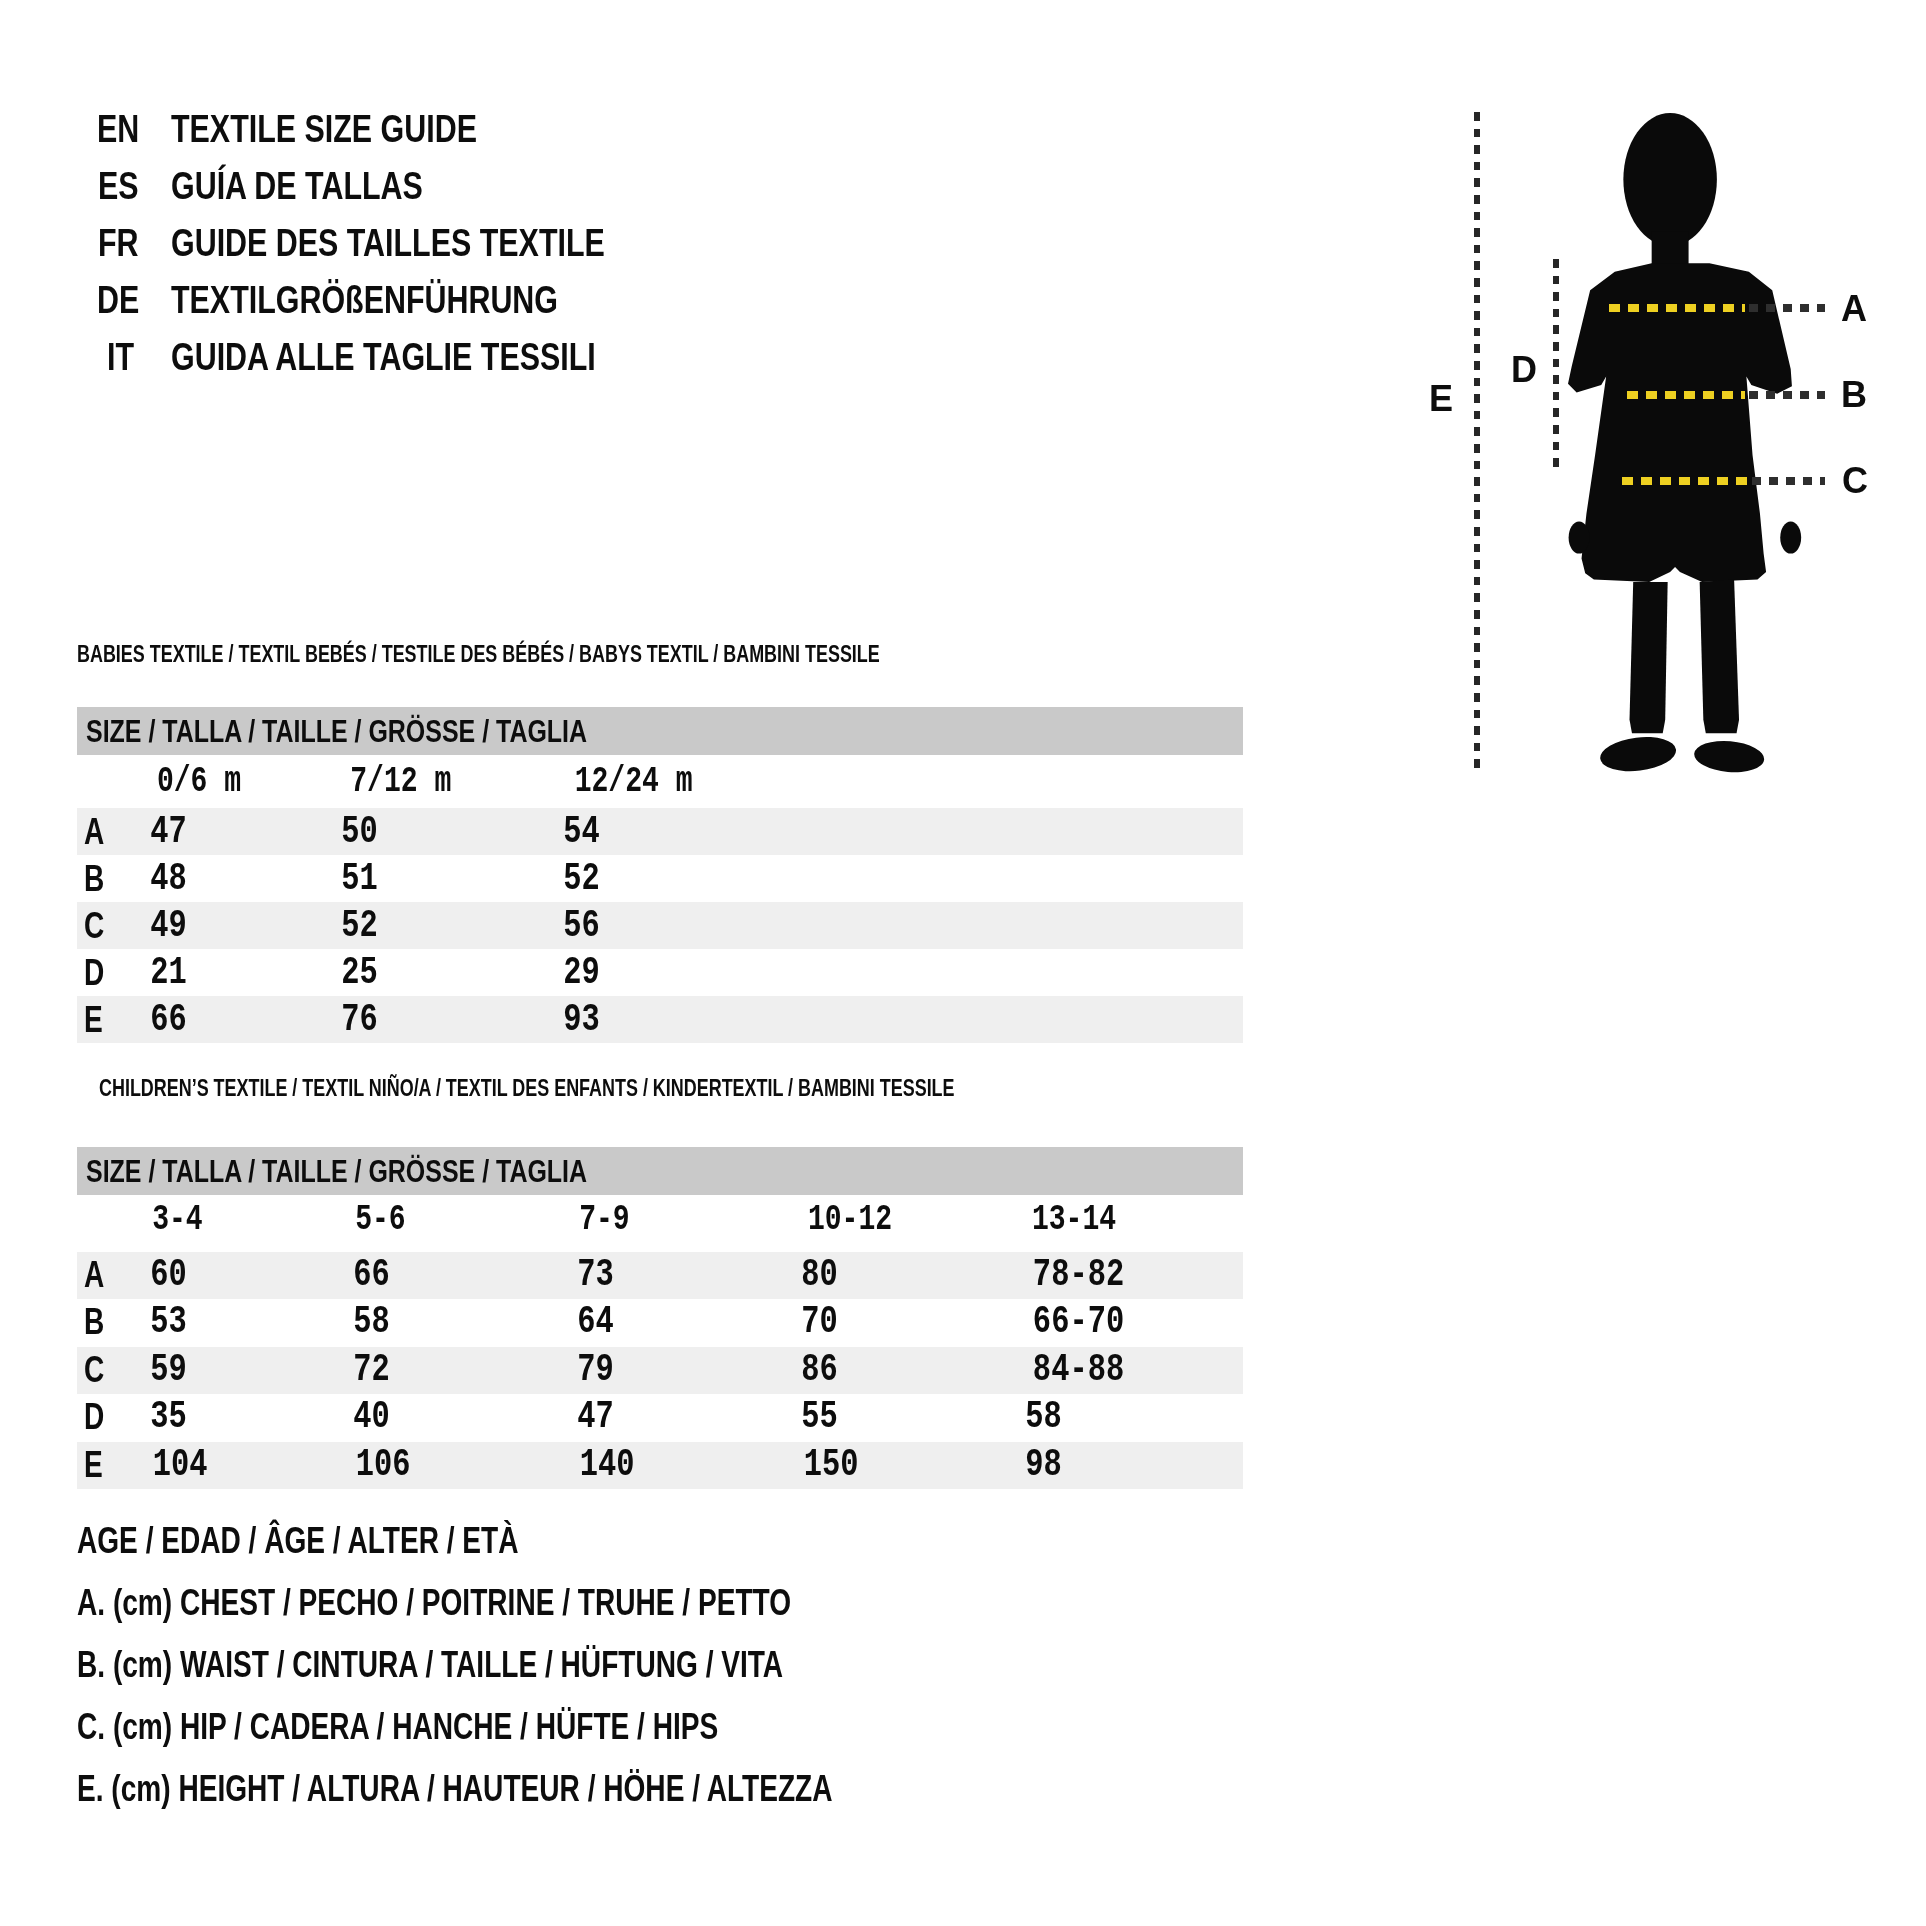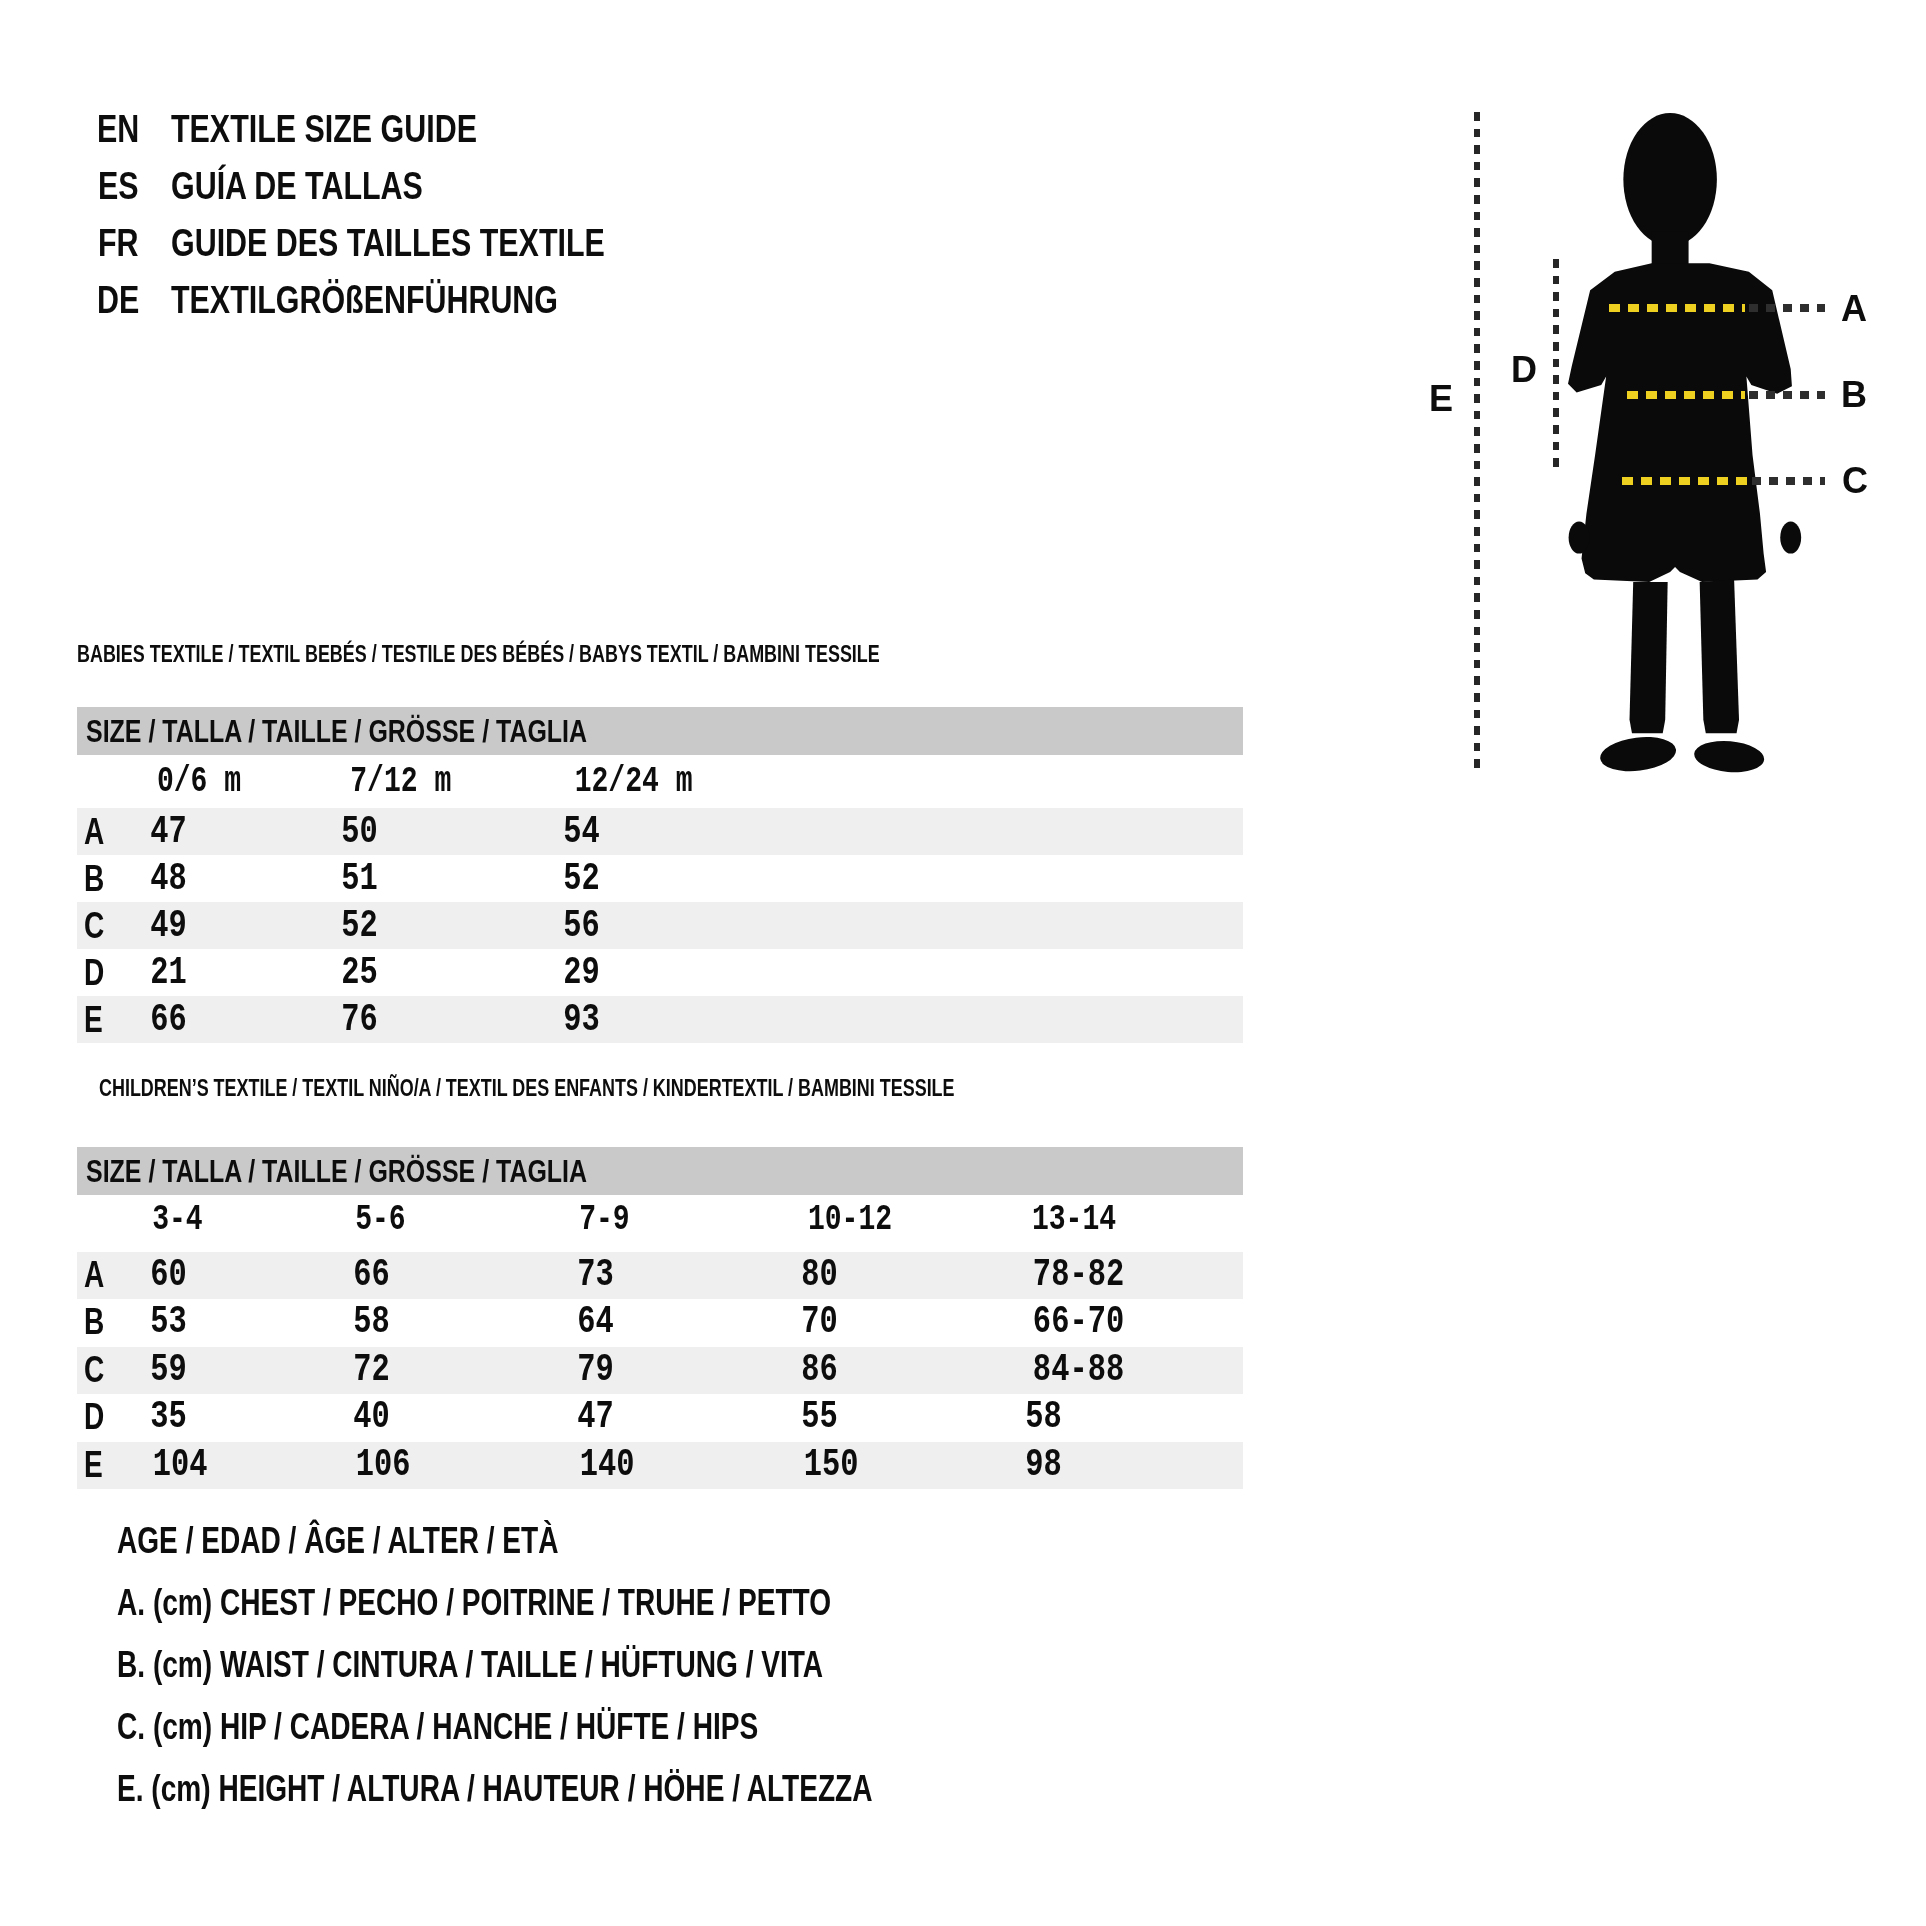--- a/index.html
+++ b/index.html
@@ -32,21 +32,21 @@
   .thead,.trow{left:77px;width:1166px;display:grid;align-items:center;}
   .grid-b{grid-template-columns:68px 191px 222px 222px 1fr;}
   .grid-c{grid-template-columns:68px 203px 224px 224px 224px 1fr;}
   .thead{font-size:36px;}
   .trow{font-size:39px;}
   .cell-c{text-align:left;font-family:Liberation Mono, monospace;}
   .row-label{font-size:36px;padding-left:7.4px;}
   .stripe{background:#efefef;}
 
   
-  .legend{left:77px;top:1510px;font-size:36px;margin-left:40px;}
+  .legend{left:77px;top:1510px;font-size:36px;}
   .legend-line{height:62px;display:flex;align-items:center;}
 </style>
 </head>
 <body>
 
 <div class="abs lang-block">
   <div class="lang-row">
     <span class="lang-code"><span class="cond">EN</span></span>
     <span class="lang-title"><span class="cond">TEXTILE SIZE GUIDE</span></span>
   </div>
@@ -54,20 +54,24 @@
     <span class="lang-code"><span class="cond">ES</span></span>
     <span class="lang-title"><span class="cond">GUÍA DE TALLAS</span></span>
   </div>
   <div class="lang-row">
     <span class="lang-code"><span class="cond">FR</span></span>
     <span class="lang-title"><span class="cond">GUIDE DES TAILLES TEXTILE</span></span>
   </div>
   <div class="lang-row">
     <span class="lang-code"><span class="cond">DE</span></span>
     <span class="lang-title"><span class="cond">TEXTILGRÖßENFÜHRUNG</span></span>
+  </div>
+  <div class="lang-row">
+    <span class="lang-code"><span class="cond">IT</span></span>
+    <span class="lang-title"><span class="cond">GUIDA ALLE TAGLIE TESSILI</span></span>
   </div>
 </div>
 
 <div>
 
   <svg class="abs" style="left:1568px;top:110px;" width="235" height="678" viewBox="0 0 382 1100">
     <g fill="#0a0a0a">
       <ellipse cx="166" cy="112" rx="76" ry="108"></ellipse>
       <rect x="136" y="196" width="60" height="56"></rect>
       <path d="M136,248 L76,262 L36,292 L6,416 L0,444 L14,458 L54,446 L62,432

